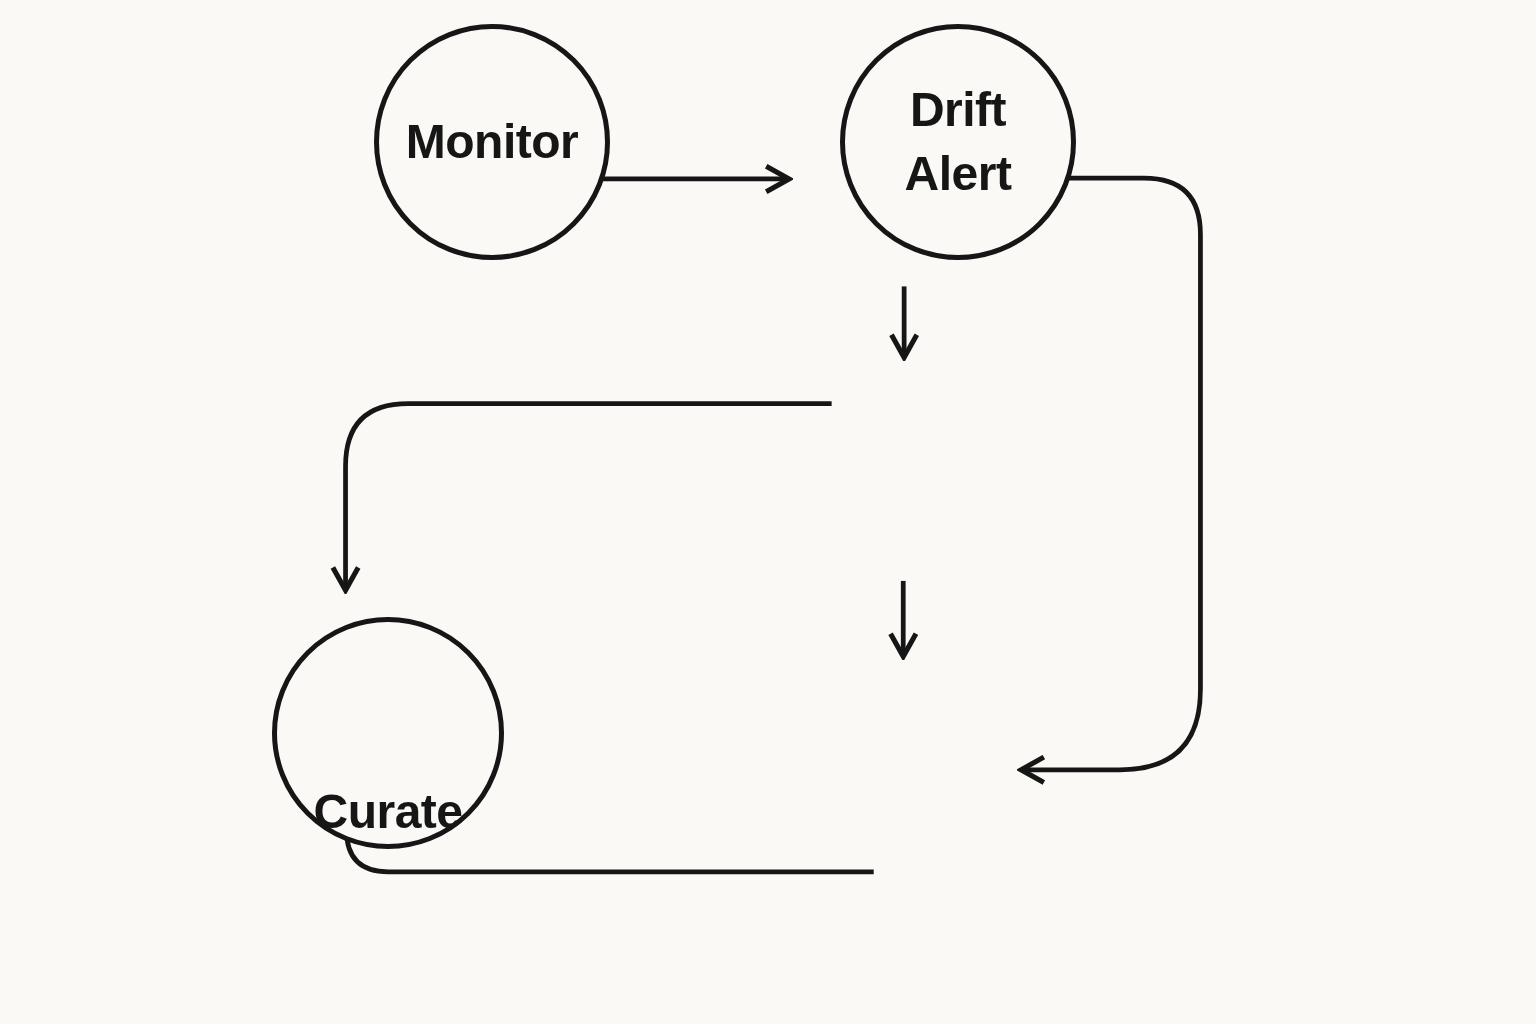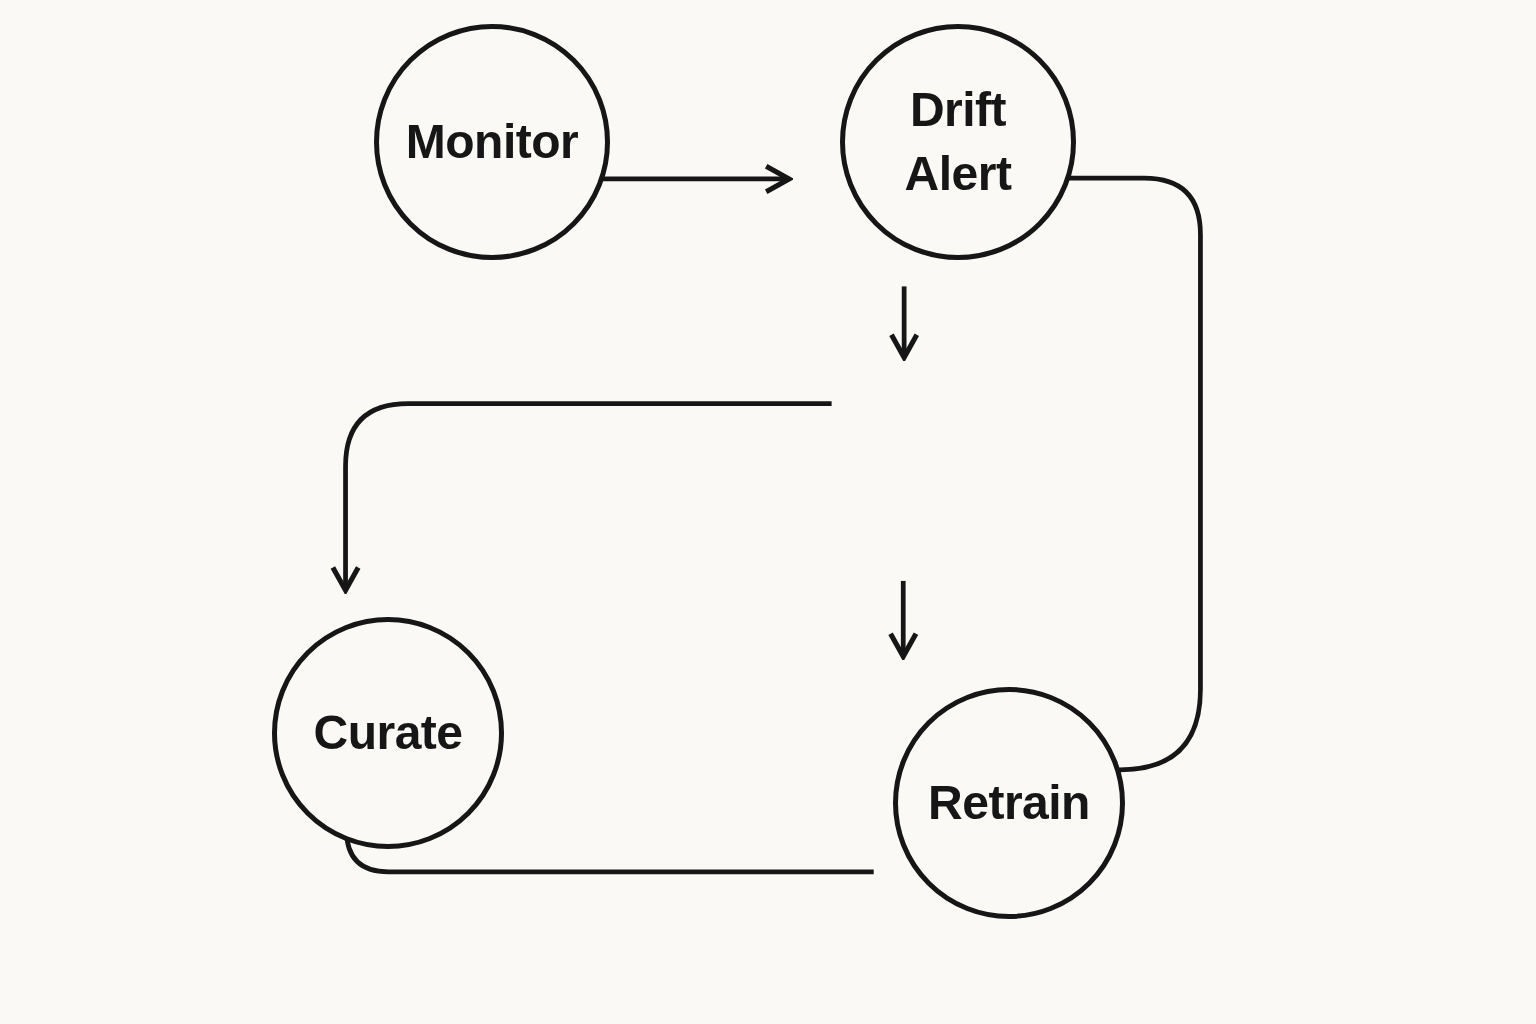--- a/index.html
+++ b/index.html
@@ -49,21 +49,21 @@
     font-size: 48px;
     font-weight: 700;
     line-height: 1.33;
     letter-spacing: -0.5px;
     color: var(--text);
   }
   .node-monitor     { left: 374px; top: 24px;  width: 236px; height: 236px; }
   .node-drift-alert { left: 840px; top: 24px;  width: 236px; height: 236px; }
   .node-drift-alert .label { max-width: 165px; }
   .node-validate    { left: 892px; top: 355px; width: 234px; height: 234px; }
-  .node-curate      { left: 272px; top: 617px; width: 232px; height: 232px; }
+  .node-curate      { left: 272px; top: 617px; width: 232px; height: 232px; align-items: flex-end; }
   .node-retrain     { left: 893px; top: 687px; width: 232px; height: 232px; }
 </style>
 </head>
 <body>
 
 <div class="canvas">
 
   <svg class="edges" viewBox="0 0 1536 1024" xmlns="http://www.w3.org/2000/svg">
     <defs>
       <marker id="arrow" viewBox="0 0 12 12" refX="10" refY="6" markerWidth="34" markerHeight="34" markerUnits="userSpaceOnUse" orient="auto">
@@ -90,17 +90,14 @@
 
   <div class="node node-drift-alert">
     <span class="label">Drift Alert</span>
   </div>
 
 
   <div class="node node-curate">
     <span class="label">Curate</span>
   </div>
 
-  <div class="node node-retrain">
-    <span class="label">Retrain</span>
-  </div>
 
 </div>
 
 </body></html>

